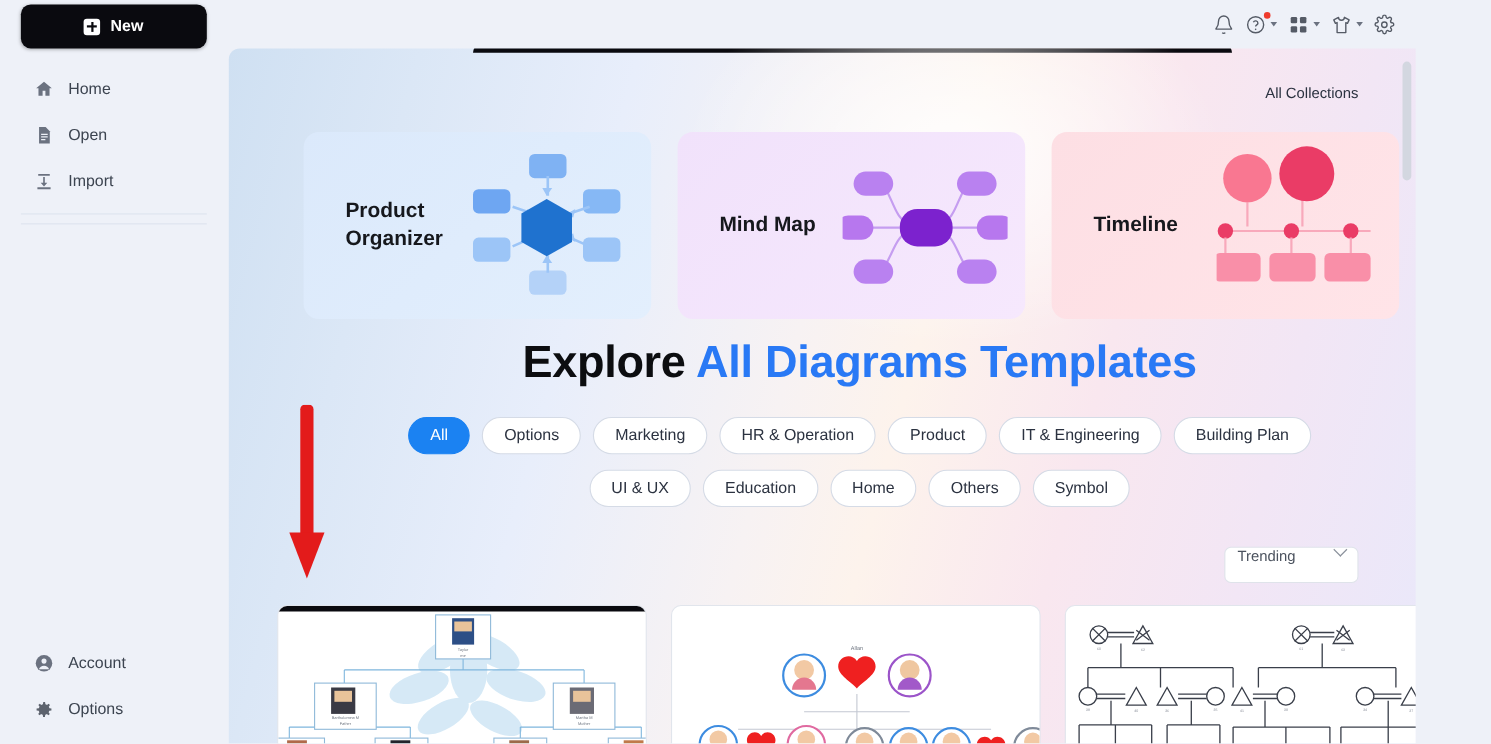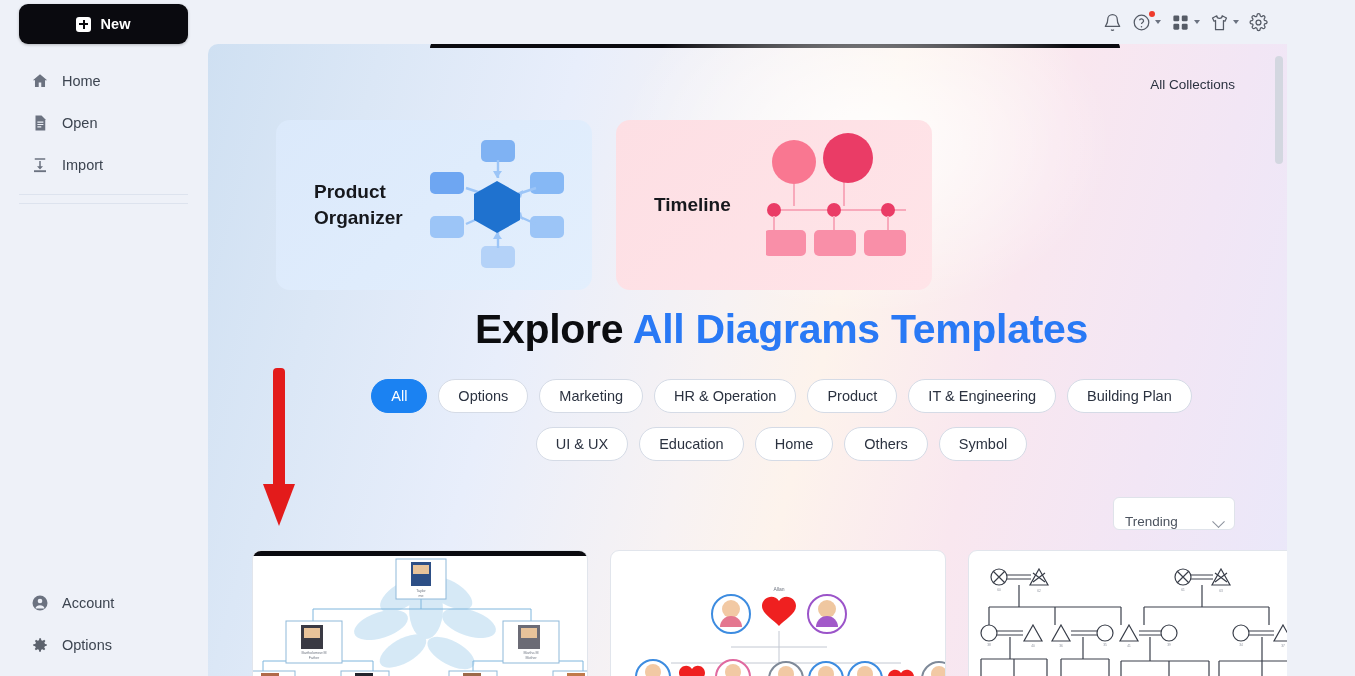--- a/index.html
+++ b/index.html
@@ -126,21 +126,21 @@
     display: flex; align-items: center; justify-content: center;
     font-size: 14.5px; color: #2b3240; cursor: pointer; white-space: nowrap;
   }
   .chip.active { background: #1b82f2; border-color: #1b82f2; color: #fff; }
 
   
   .sort-select {
     position: absolute; right: 52px; top: 453px;
     width: 122px; height: 33px;
     border: 1px solid #dfe3ea; border-radius: 6px; background: #fff;
-    display: flex; align-items: flex-end; justify-content: space-between;
+    display: flex; align-items: flex-start; justify-content: space-between;
     padding: 0 11px; font-size: 13.5px; color: #4b525e; cursor: pointer;
   }
   .chev { width: 9px; height: 9px; border-right: 1.6px solid #8b919c;
           border-bottom: 1.6px solid #8b919c; transform: rotate(45deg) translate(-2px,-2px); }
 
   
   .tpl-row {
     position: absolute; left: 44px; top: 506px;
     display: flex; gap: 22px;
   }
@@ -288,20 +288,44 @@
               <polygon points="60,74 53,70 55,78" fill="#9cc5f7"></polygon>
               <polygon points="90,74 97,70 95,78" fill="#9cc5f7"></polygon>
               <polygon points="60,96 53,100 55,92" fill="#9cc5f7"></polygon>
               <polygon points="90,96 97,100 95,92" fill="#9cc5f7"></polygon>
               <polygon points="71,112 67,119 76,119" fill="#9cc5f7"></polygon>
               <polygon points="71,61 94,74 94,100 71,113 48,100 48,74" fill="#1f72cf"></polygon>
             </svg>
           </div>
         </div>
 
+        <div class="cat-card c-mind">
+          <div class="cat-label">Mind Map</div>
+          <div class="cat-art">
+            <svg width="150" height="170" viewBox="0 0 150 170">
+              <g stroke="#c59df0" stroke-width="2" fill="none">
+                <path d="M60 82 C48 82 44 54 36 48"></path>
+                <path d="M90 82 C102 82 106 54 114 48"></path>
+                <path d="M60 92 C48 92 44 118 36 124"></path>
+                <path d="M90 92 C102 92 106 118 114 124"></path>
+                <path d="M52 87 L22 87"></path>
+                  <path d="M98 87 L128 87"></path>
+              </g>
+              <g fill="#b981f0">
+                <rect x="10" y="36" width="36" height="22" rx="11"></rect>
+                <rect x="104" y="36" width="36" height="22" rx="11"></rect>
+                <rect x="10" y="116" width="36" height="22" rx="11"></rect>
+                <rect x="104" y="116" width="36" height="22" rx="11"></rect>
+                <rect x="-6" y="76" width="34" height="22" rx="11" fill="#b777ee"></rect>
+                <rect x="122" y="76" width="34" height="22" rx="11" fill="#b777ee"></rect>
+              </g>
+              <rect x="52" y="70" width="48" height="34" rx="16" fill="#7c22ce"></rect>
+            </svg>
+          </div>
+        </div>
 
         <div class="cat-card c-time">
           <div class="cat-label">Timeline</div>
           <div class="cat-art">
             <svg width="150" height="170" viewBox="0 0 150 170">
               <line x1="8" y1="90" x2="140" y2="90" stroke="#f8a9bb" stroke-width="2"></line>
               <line x1="28" y1="64" x2="28" y2="86" stroke="#f8a9bb" stroke-width="2"></line>
               <line x1="78" y1="58" x2="78" y2="86" stroke="#f8a9bb" stroke-width="2"></line>
               <circle cx="28" cy="42" r="22" fill="#f97791"></circle>
               <circle cx="82" cy="38" r="25" fill="#ea3c66"></circle>

